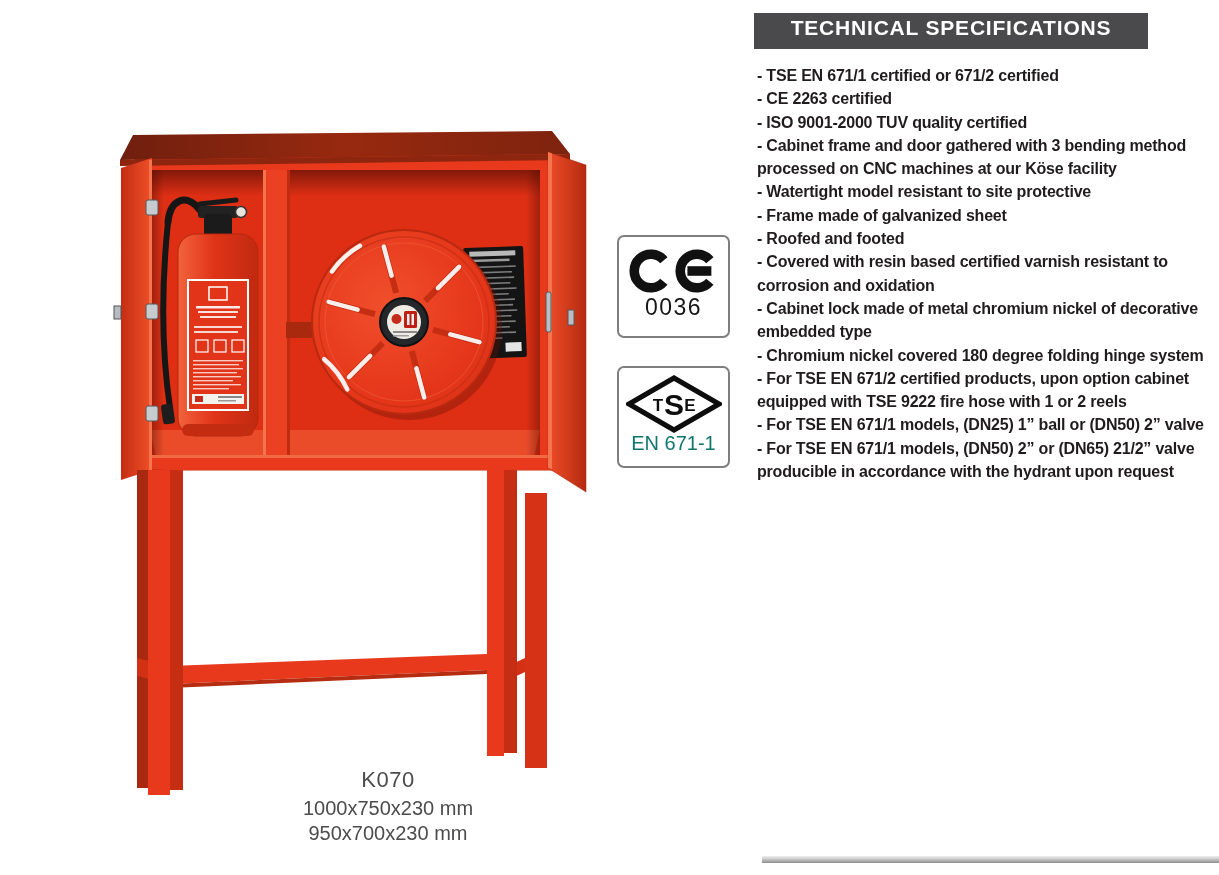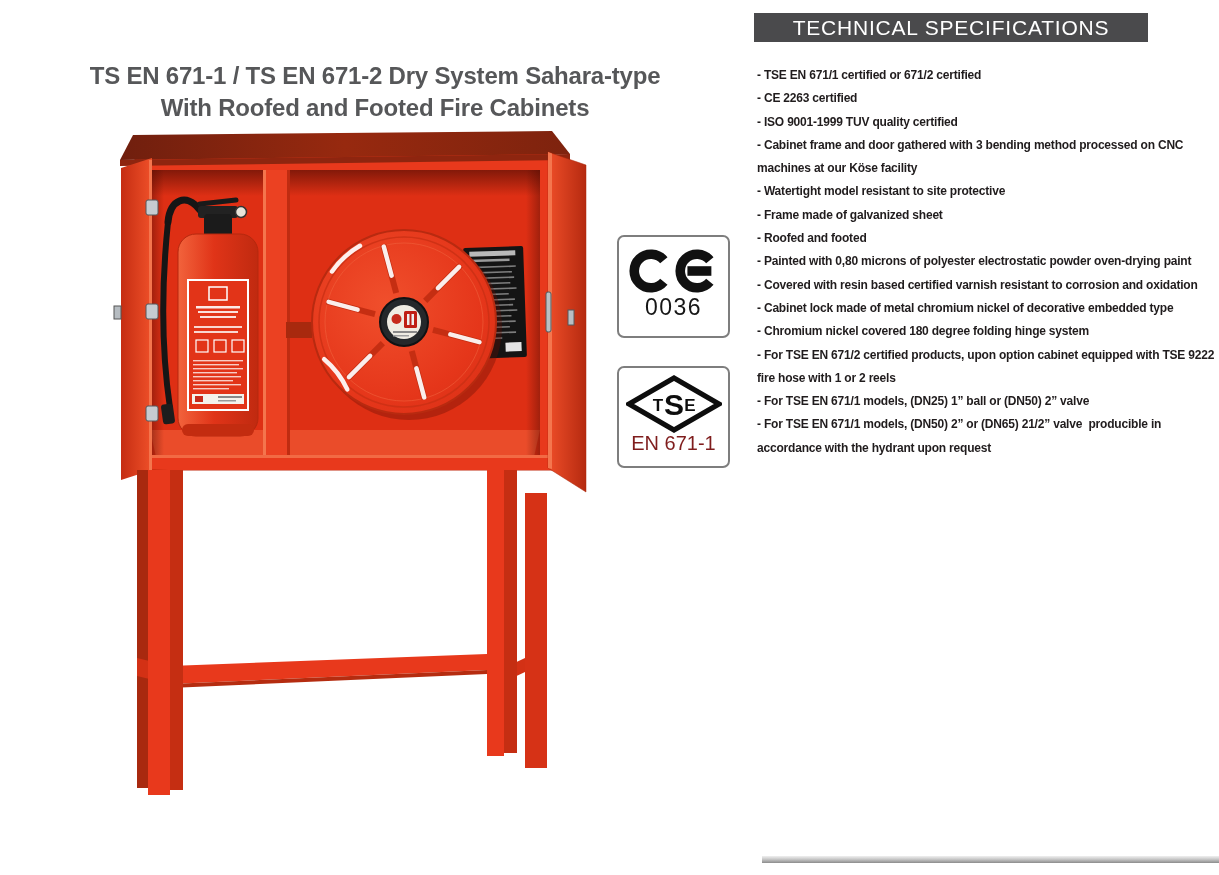--- a/index.html
+++ b/index.html
@@ -14,41 +14,37 @@
   .caption{position:absolute;left:138px;top:767px;width:500px;text-align:center;color:#4c4c4e;}
   .caption .code{font-size:22px;letter-spacing:.5px;margin-bottom:3px;}
   .caption .dim{font-size:20px;line-height:25px;}
 
   .badge{position:absolute;left:617px;width:113px;box-sizing:border-box;background:#fff;
          border:2px solid #7e7e7e;border-radius:7px;display:flex;flex-direction:column;
          align-items:center;}
   .badge.ce{top:235px;height:103px;padding-top:11px;}
   .badge.tse{top:366px;height:102px;padding-top:7px;}
   .ce-number{font-size:23px;color:#161616;letter-spacing:1.5px;margin-top:0;}
-  .tse-standard{font-size:20px;color:#7f1d1d;margin-top:-1px;}
-
-  .spec-header{position:absolute;left:754px;top:13px;width:394px;height:29px;background:#4a4a4c;
-               color:#ffffff;font-weight:normal;font-size:21px;letter-spacing:.8px;text-align:center;
+  .tse-standard{font-size:20px;color:#0f766e;margin-top:-1px;}
+
+  .spec-header{position:absolute;left:754px;top:13px;width:394px;height:36px;background:#4a4a4c;
+               color:#ffffff;font-weight:bold;font-size:21px;letter-spacing:.8px;text-align:center;
                line-height:29px;}
-  .spec-list{position:absolute;left:757px;top:64px;width:462px;font-size:12px;font-weight:bold;
+  .spec-list{position:absolute;left:757px;top:64px;width:462px;font-size:16px;font-weight:bold;
              line-height:23.3px;color:#201c1d;letter-spacing:-0.2px;}
   .spec-item{white-space:pre-wrap;}
 
   .divider{position:absolute;left:762px;top:856px;width:457px;height:7px;
            background:linear-gradient(#f0f0f0,#c9c9c9 45%,#8c8c8c);}
 </style>
 </head>
 <body>
 
 <div class="page">
 
-  <div class="title">
-    <div>TS EN 671-1 / TS EN 671-2 Dry System Sahara-type</div>
-    <div>With Roofed and Footed Fire Cabinets</div>
-  </div>
 
   <div class="product">
     <svg viewBox="0 0 510 670" width="510" height="670">
       <defs>
         <linearGradient id="roofG" x1="0" y1="0" x2="1" y2="0">
           <stop offset="0" stop-color="#701f0e"></stop>
             <stop offset=".5" stop-color="#97290f"></stop>
             <stop offset="1" stop-color="#7e230e"></stop>
         </linearGradient>
         <linearGradient id="doorLG" x1="0" y1="0" x2="1" y2="0">
@@ -228,20 +224,25 @@
         <polygon points="70,536 387,524 387,540 70,554" fill="#e8391c"></polygon>
         <polygon points="70,554 387,540 387,544 70,558" fill="#b52c10"></polygon>
         <rect x="48" y="340" width="22" height="325" fill="#e8391c"></rect>
         <rect x="70" y="340" width="13" height="320" fill="#c52e12"></rect>
         <rect x="387" y="340" width="17" height="286" fill="#e8391c"></rect>
         <rect x="404" y="340" width="13" height="283" fill="#c52e12"></rect>
       </g>
     </svg>
   </div>
 
+  <div class="caption">
+    <div class="code">K070</div>
+    <div class="dim">1000x750x230 mm</div>
+    <div class="dim">950x700x230 mm</div>
+  </div>
 
   <div class="badge ce">
     <svg width="92" height="46" viewBox="0 0 96 48">
       <g fill="none" stroke="#111" stroke-width="10">
         <path d="M37.4 12.75 A 17.5 17.5 0 1 0 37.4 35.25"></path>
         <path d="M85.4 12.75 A 17.5 17.5 0 1 0 85.4 35.25"></path>
         <path d="M62 24 L 87 24"></path>
       </g>
     </svg>
     <div class="ce-number">0036</div>
@@ -254,26 +255,25 @@
       <text x="48" y="40" text-anchor="middle" font-family="'Liberation Sans',sans-serif" font-weight="bold" font-size="30" fill="#0d0d0d">S</text>
       <text x="64" y="36" text-anchor="middle" font-family="'Liberation Sans',sans-serif" font-weight="bold" font-size="17" fill="#0d0d0d">E</text>
     </svg>
     <div class="tse-standard">EN 671-1</div>
   </div>
 
   <div class="spec-header">TECHNICAL SPECIFICATIONS</div>
   <div class="spec-list">
     <div class="spec-item">- TSE EN 671/1 certified or 671/2 certified</div>
     <div class="spec-item">- CE 2263 certified</div>
-    <div class="spec-item">- ISO 9001-1999 TUV quality certified</div>
+    <div class="spec-item">- ISO 9001-2000 TUV quality certified</div>
     <div class="spec-item">- Cabinet frame and door gathered with 3 bending method processed on CNC machines at our Köse facility</div>
     <div class="spec-item">- Watertight model resistant to site protective</div>
     <div class="spec-item">- Frame made of galvanized sheet</div>
     <div class="spec-item">- Roofed and footed</div>
-    <div class="spec-item">- Painted with 0,80 microns of polyester electrostatic powder oven-drying paint</div>
     <div class="spec-item">- Covered with resin based certified varnish resistant to corrosion and oxidation</div>
     <div class="spec-item">- Cabinet lock made of metal chromium nickel of decorative embedded type</div>
     <div class="spec-item">- Chromium nickel covered 180 degree folding hinge system</div>
     <div class="spec-item">- For TSE EN 671/2 certified products, upon option cabinet equipped with TSE 9222 fire hose with 1 or 2 reels</div>
     <div class="spec-item">- For TSE EN 671/1 models, (DN25) 1” ball or (DN50) 2” valve</div>
     <div class="spec-item">- For TSE EN 671/1 models, (DN50) 2” or (DN65) 21/2” valve  producible in accordance with the hydrant upon request</div>
   </div>
 
   <div class="divider"></div>
 

